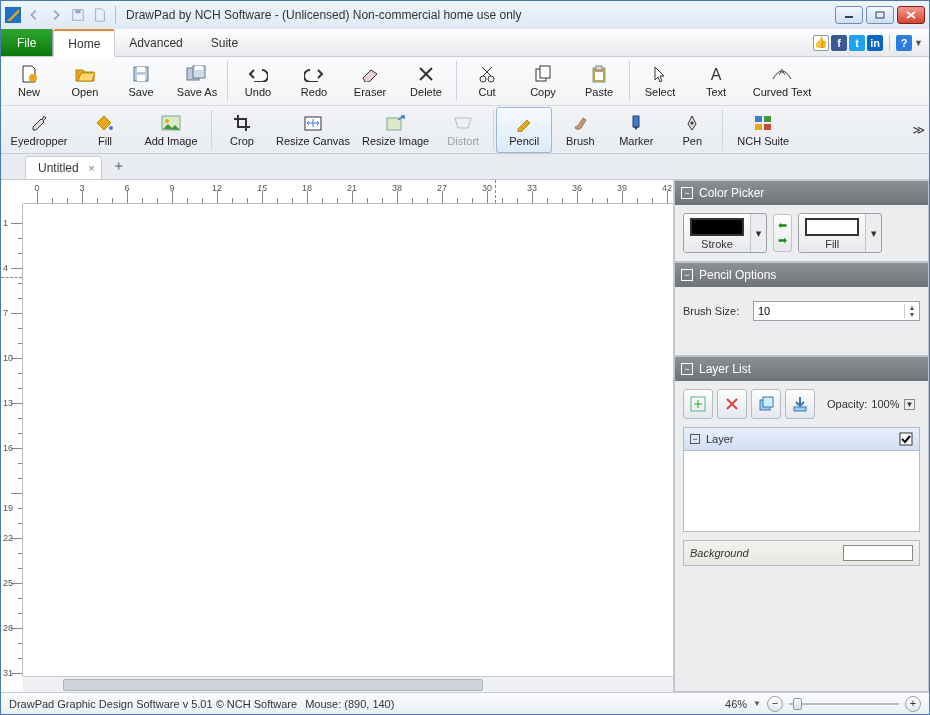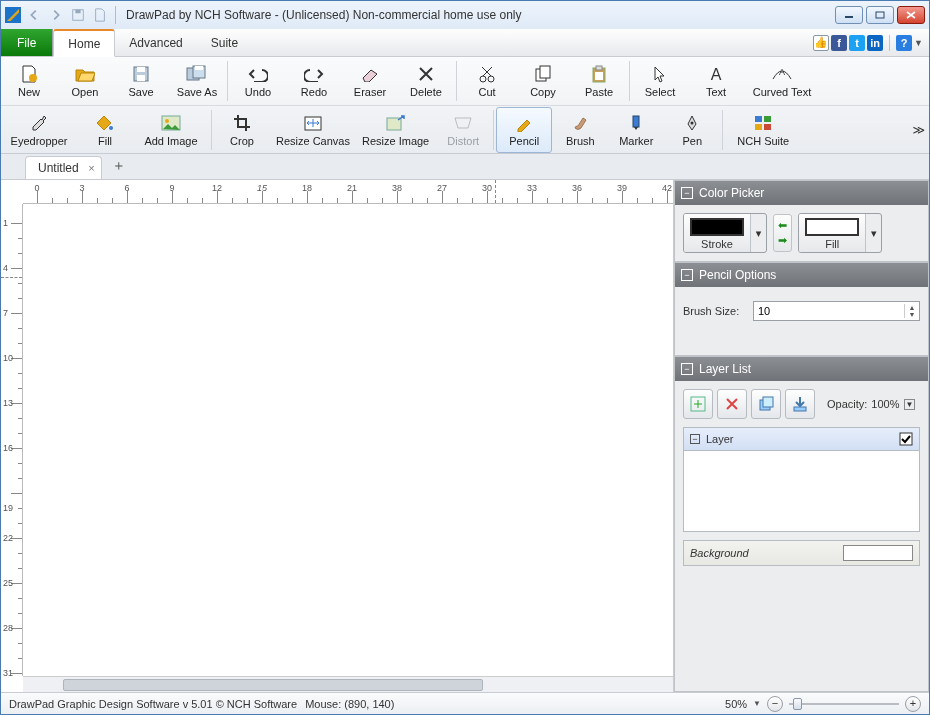--- a/index.html
+++ b/index.html
@@ -630,21 +630,21 @@
       </div>
     </div>
   </div>
 </div>
 
 <div class="statusbar">
   <span>DrawPad Graphic Design Software v 5.01 © NCH Software</span>
   <span>Mouse: (890, 140)</span>
   <span class="sp"></span>
   <div class="zoomctl">
-    <span>50%</span>
+    <span>46%</span>
     <span style="font-size:8px;color:#555">▼</span>
     <div class="zbtn">−</div>
     <div class="zslider">
         <div class="track"></div>
         <div class="sthumb"></div>
       </div>
     <div class="zbtn">+</div>
   </div>
 </div>
 

